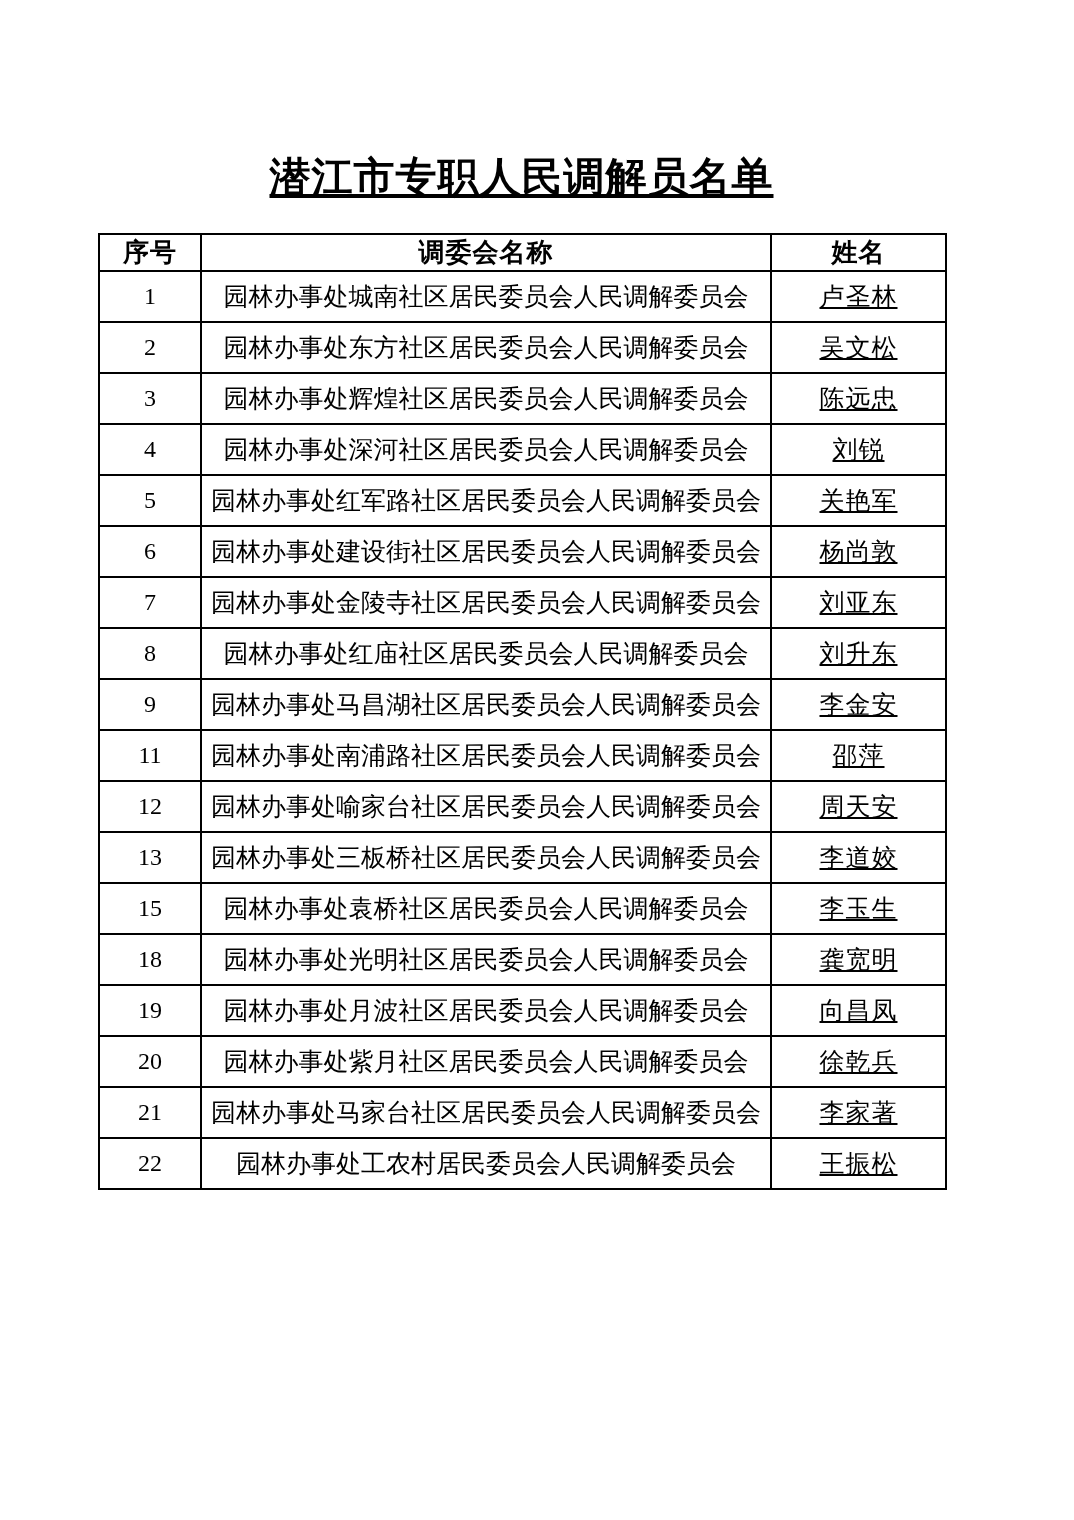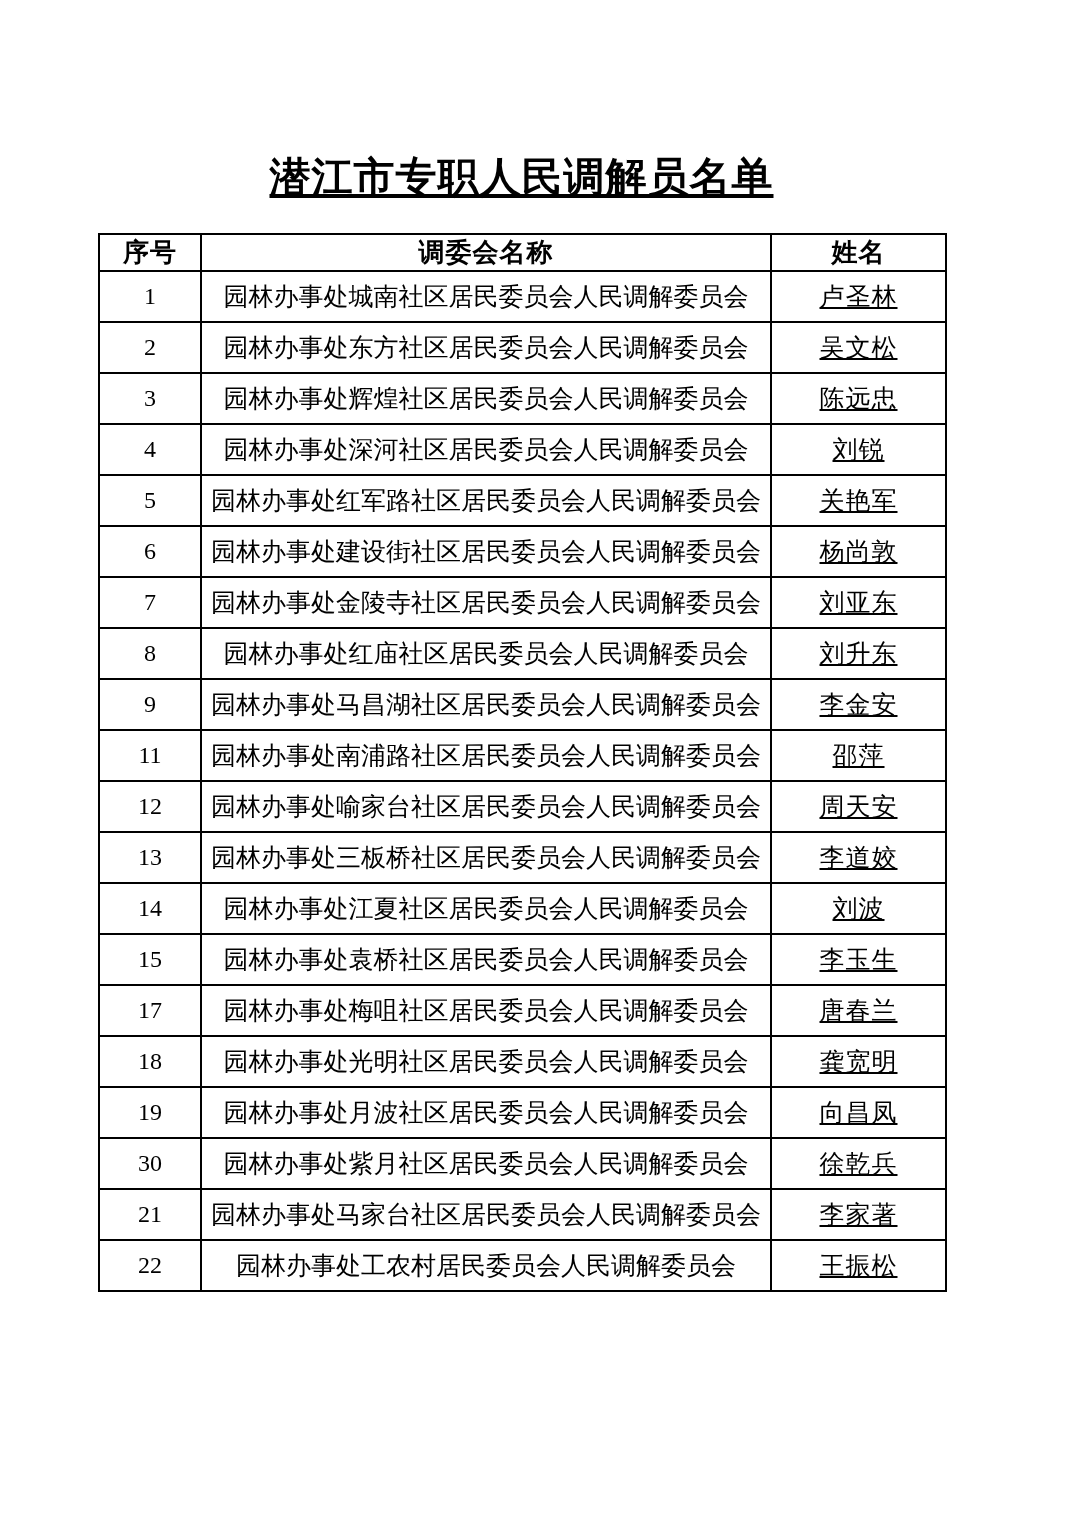--- a/index.html
+++ b/index.html
@@ -130,46 +130,36 @@
           <td class="cell-no">12</td>
           <td class="cell-committee">园林办事处喻家台社区居民委员会人民调解委员会</td>
           <td class="cell-name">周天安</td>
         </tr>
         <tr>
           <td class="cell-no">13</td>
           <td class="cell-committee">园林办事处三板桥社区居民委员会人民调解委员会</td>
           <td class="cell-name">李道姣</td>
         </tr>
         <tr>
-          <td class="cell-no">14</td>
-          <td class="cell-committee">园林办事处江夏社区居民委员会人民调解委员会</td>
-          <td class="cell-name">刘波</td>
-        </tr>
-        <tr>
           <td class="cell-no">15</td>
           <td class="cell-committee">园林办事处袁桥社区居民委员会人民调解委员会</td>
           <td class="cell-name">李玉生</td>
-        </tr>
-        <tr>
-          <td class="cell-no">17</td>
-          <td class="cell-committee">园林办事处梅咀社区居民委员会人民调解委员会</td>
-          <td class="cell-name">唐春兰</td>
         </tr>
         <tr>
           <td class="cell-no">18</td>
           <td class="cell-committee">园林办事处光明社区居民委员会人民调解委员会</td>
           <td class="cell-name">龚宽明</td>
         </tr>
         <tr>
           <td class="cell-no">19</td>
           <td class="cell-committee">园林办事处月波社区居民委员会人民调解委员会</td>
           <td class="cell-name">向昌凤</td>
         </tr>
         <tr>
-          <td class="cell-no">30</td>
+          <td class="cell-no">20</td>
           <td class="cell-committee">园林办事处紫月社区居民委员会人民调解委员会</td>
           <td class="cell-name">徐乾兵</td>
         </tr>
         <tr>
           <td class="cell-no">21</td>
           <td class="cell-committee">园林办事处马家台社区居民委员会人民调解委员会</td>
           <td class="cell-name">李家著</td>
         </tr>
         <tr>
           <td class="cell-no">22</td>

